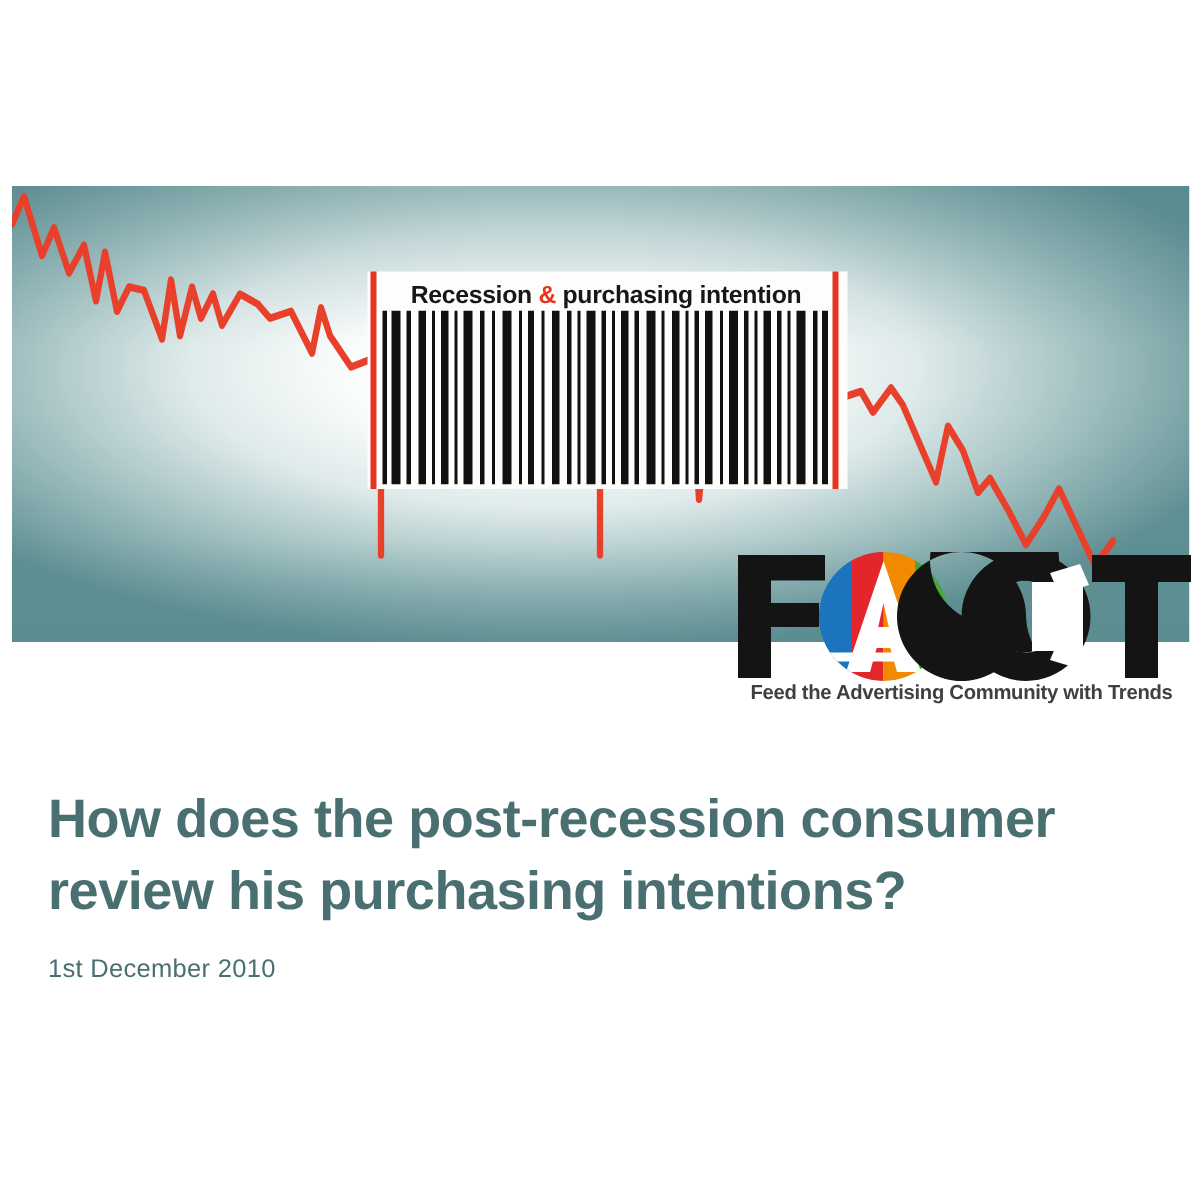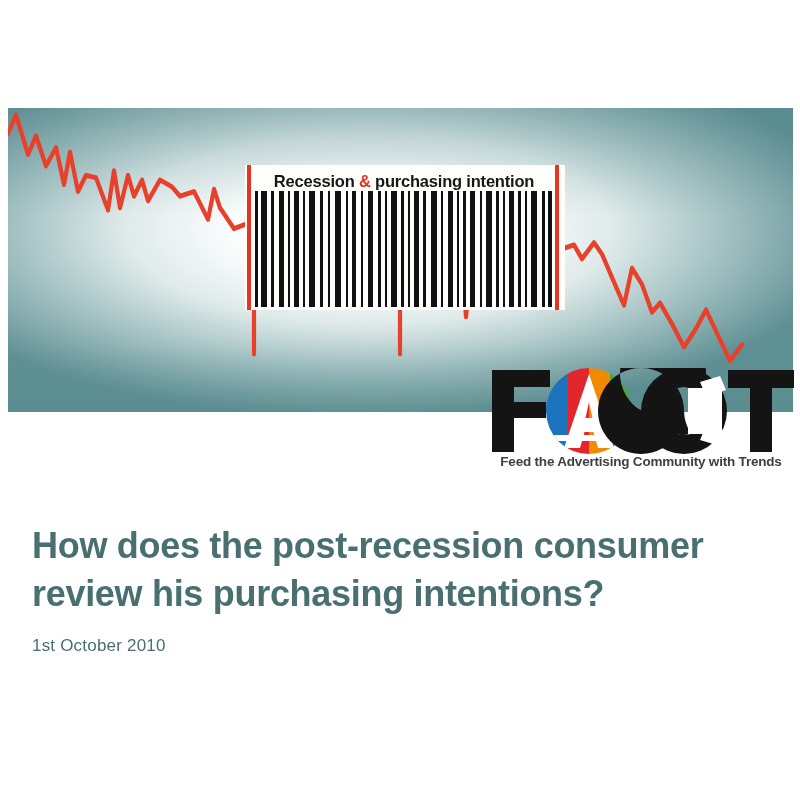--- a/index.html
+++ b/index.html
@@ -20,21 +20,21 @@
     left: 0; top: 0;
     width: 800px;
     height: 800px;
     background: #ffffff;
   }
 
   
   #hero-banner {
     position: absolute;
     left: 8px;
-    top: 108px;
+    top: 124px;
     width: 785px;
     height: 304px;
     overflow: hidden;
   }
   #hero-bg {
     position: absolute;
     left: 0; top: 0;
     width: 100%; height: 100%;
   }
   #hero-line-svg {
@@ -278,16 +278,16 @@
       <g fill="#141414">
         <path d="M240,2 L306,2 L306,20 L284,20 L284,84 L262,84 L262,20 L240,20 Z"></path>
       </g>
     </svg>
 
     <div id="fact-tagline">Feed the Advertising Community with Trends</div>
   </div>
 
   <div id="title-block">
     <h1 id="slide-title">How does the post-recession consumer review his purchasing intentions?</h1>
-    <div id="slide-date">1st October 2010</div>
+    <div id="slide-date">1st December 2010</div>
   </div>
 
 </div>
 
 </body></html>

